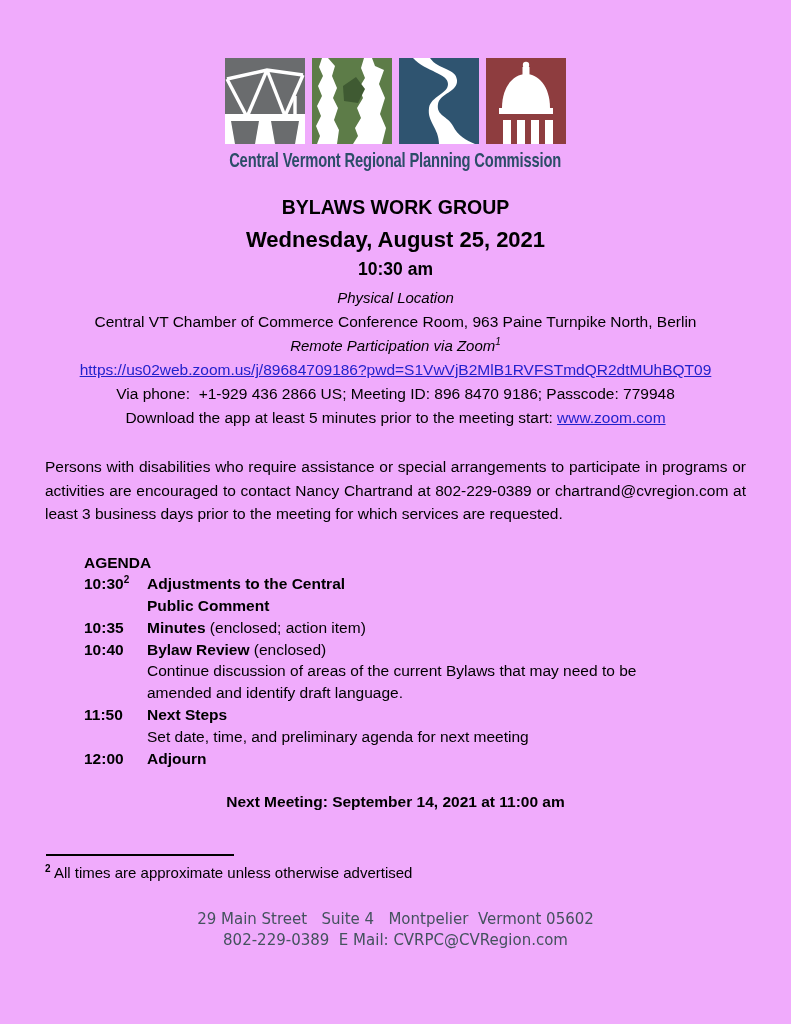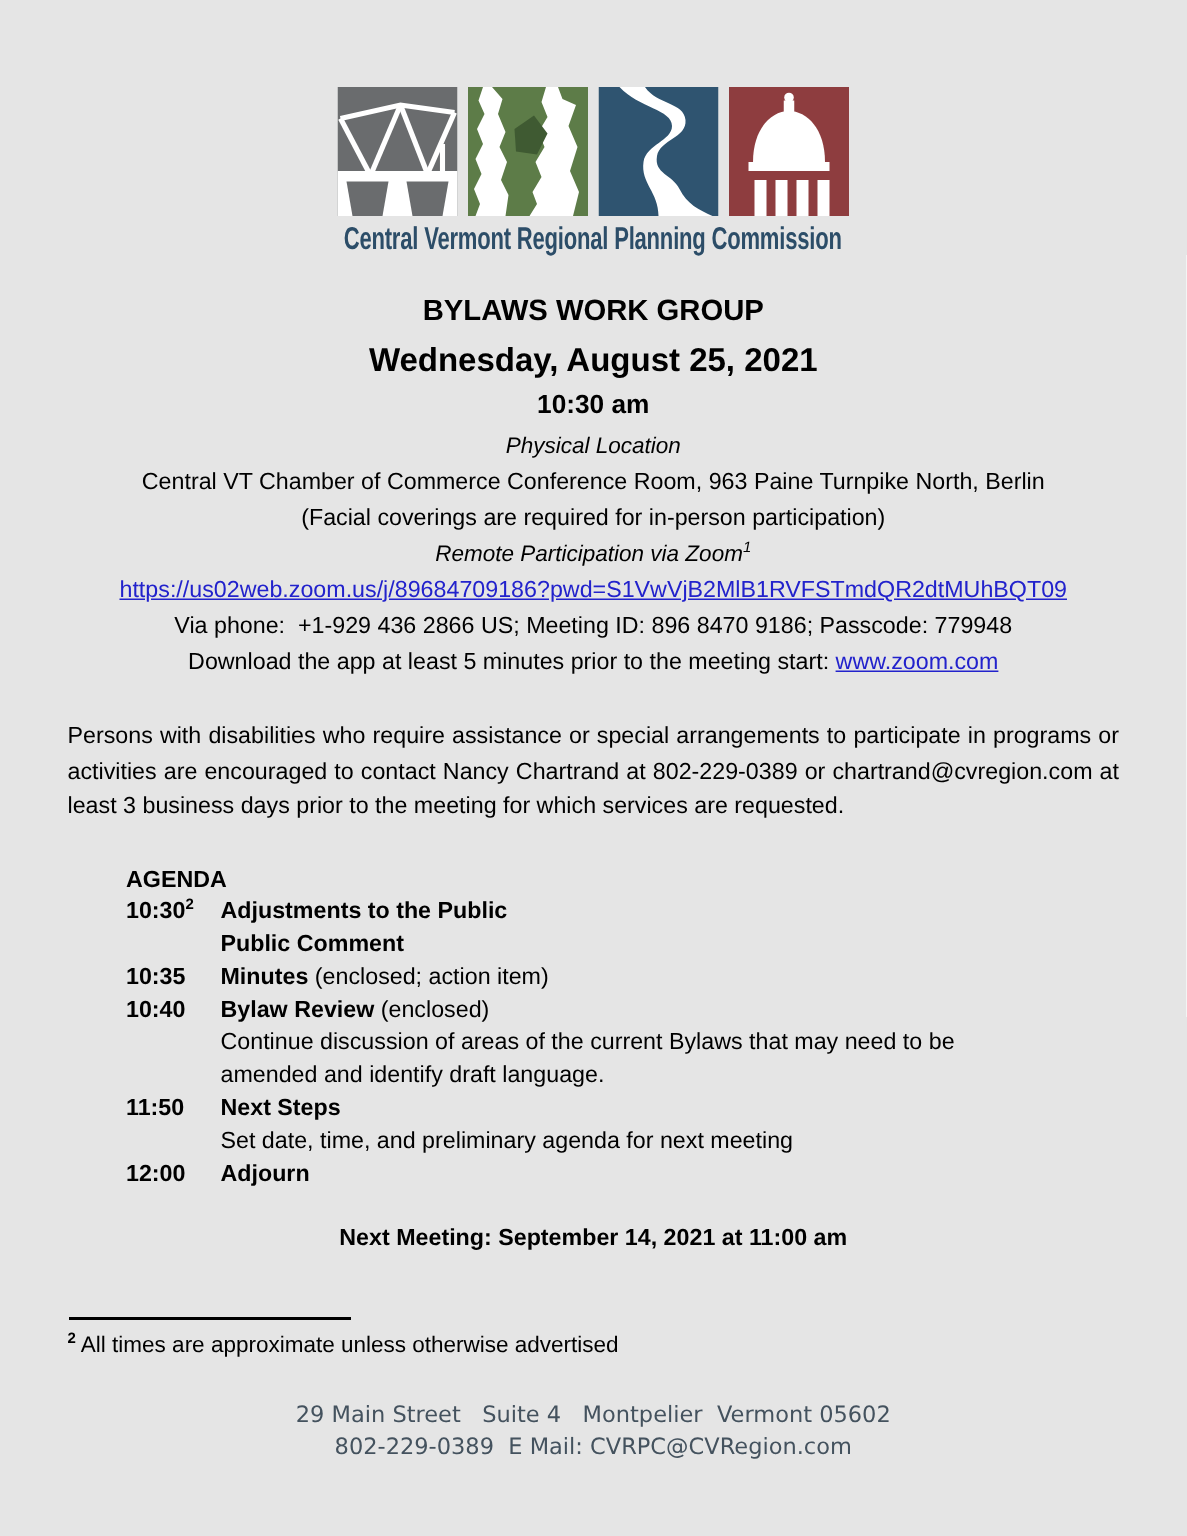--- a/index.html
+++ b/index.html
@@ -1,18 +1,18 @@
 <!DOCTYPE html>
 <html><head>
 <meta charset="utf-8">
 <style>
   html,body { margin:0; padding:0; background:#ffffff; }
   .page {
     width:791px; height:1024px; position:relative; overflow:hidden;
-    background:#e5e5e5; color:#000;
+    background:#f0abfc; color:#000;
     font-family:"Liberation Sans", sans-serif;
   }
   
   .logo { padding-top:58px; text-align:center; }
   .tiles { display:inline-flex; gap:7px; vertical-align:top; }
   .tile { width:80px; height:86px; display:block; }
   .logo-text { margin-top:4px; text-align:center; }
   .logo-text > span {
     display:inline-block; transform:scaleX(0.70); transform-origin:center top;
     font-weight:bold; font-size:21px; letter-spacing:-0.2px; color:#2c4d68;
@@ -104,35 +104,34 @@
     </div>
   </div>
 
   <div class="doc-title">BYLAWS WORK GROUP</div>
   <div class="doc-date">Wednesday, August 25, 2021</div>
   <div class="doc-time">10:30 am</div>
 
   <div class="center-block">
     <div class="bi">Physical Location</div>
     <div>Central VT Chamber of Commerce Conference Room, 963 Paine Turnpike North, Berlin</div>
-    <div>(Facial coverings are required for in-person participation)</div>
     <div class="bi"><span>Remote Participation via Zoom</span><sup>1</sup></div>
     <div><a class="link">https://us02web.zoom.us/j/89684709186?pwd=S1VwVjB2MlB1RVFSTmdQR2dtMUhBQT09</a></div>
     <div class="pre">Via phone:  +1-929 436 2866 US; Meeting ID: 896 8470 9186; Passcode: 779948</div>
     <div><span class="pre">Download the app at least 5 minutes prior to the meeting start: </span><a class="link">www.zoom.com</a></div>
   </div>
 
   <p class="access">Persons with disabilities who require assistance or special arrangements to participate in programs or activities are encouraged to contact Nancy Chartrand at 802-229-0389 or chartrand@cvregion.com at least 3 business days prior to the meeting for which services are requested.</p>
 
   <div class="agenda">
     <div class="agenda-label">AGENDA</div>
 
     <div class="a-row">
       <span class="a-time"><span>10:30</span><sup>2</sup></span>
-      <span class="a-text"><b>Adjustments to the Public</b><span class="pre"></span></span>
+      <span class="a-text"><b>Adjustments to the Central</b><span class="pre"></span></span>
     </div>
     <div class="a-row">
       <span class="a-time"><span></span></span>
       <span class="a-text"><b>Public Comment</b><span class="pre"></span></span>
     </div>
     <div class="a-row">
       <span class="a-time"><span>10:35</span></span>
       <span class="a-text"><b>Minutes</b><span class="pre"> (enclosed; action item)</span></span>
     </div>
     <div class="a-row">

